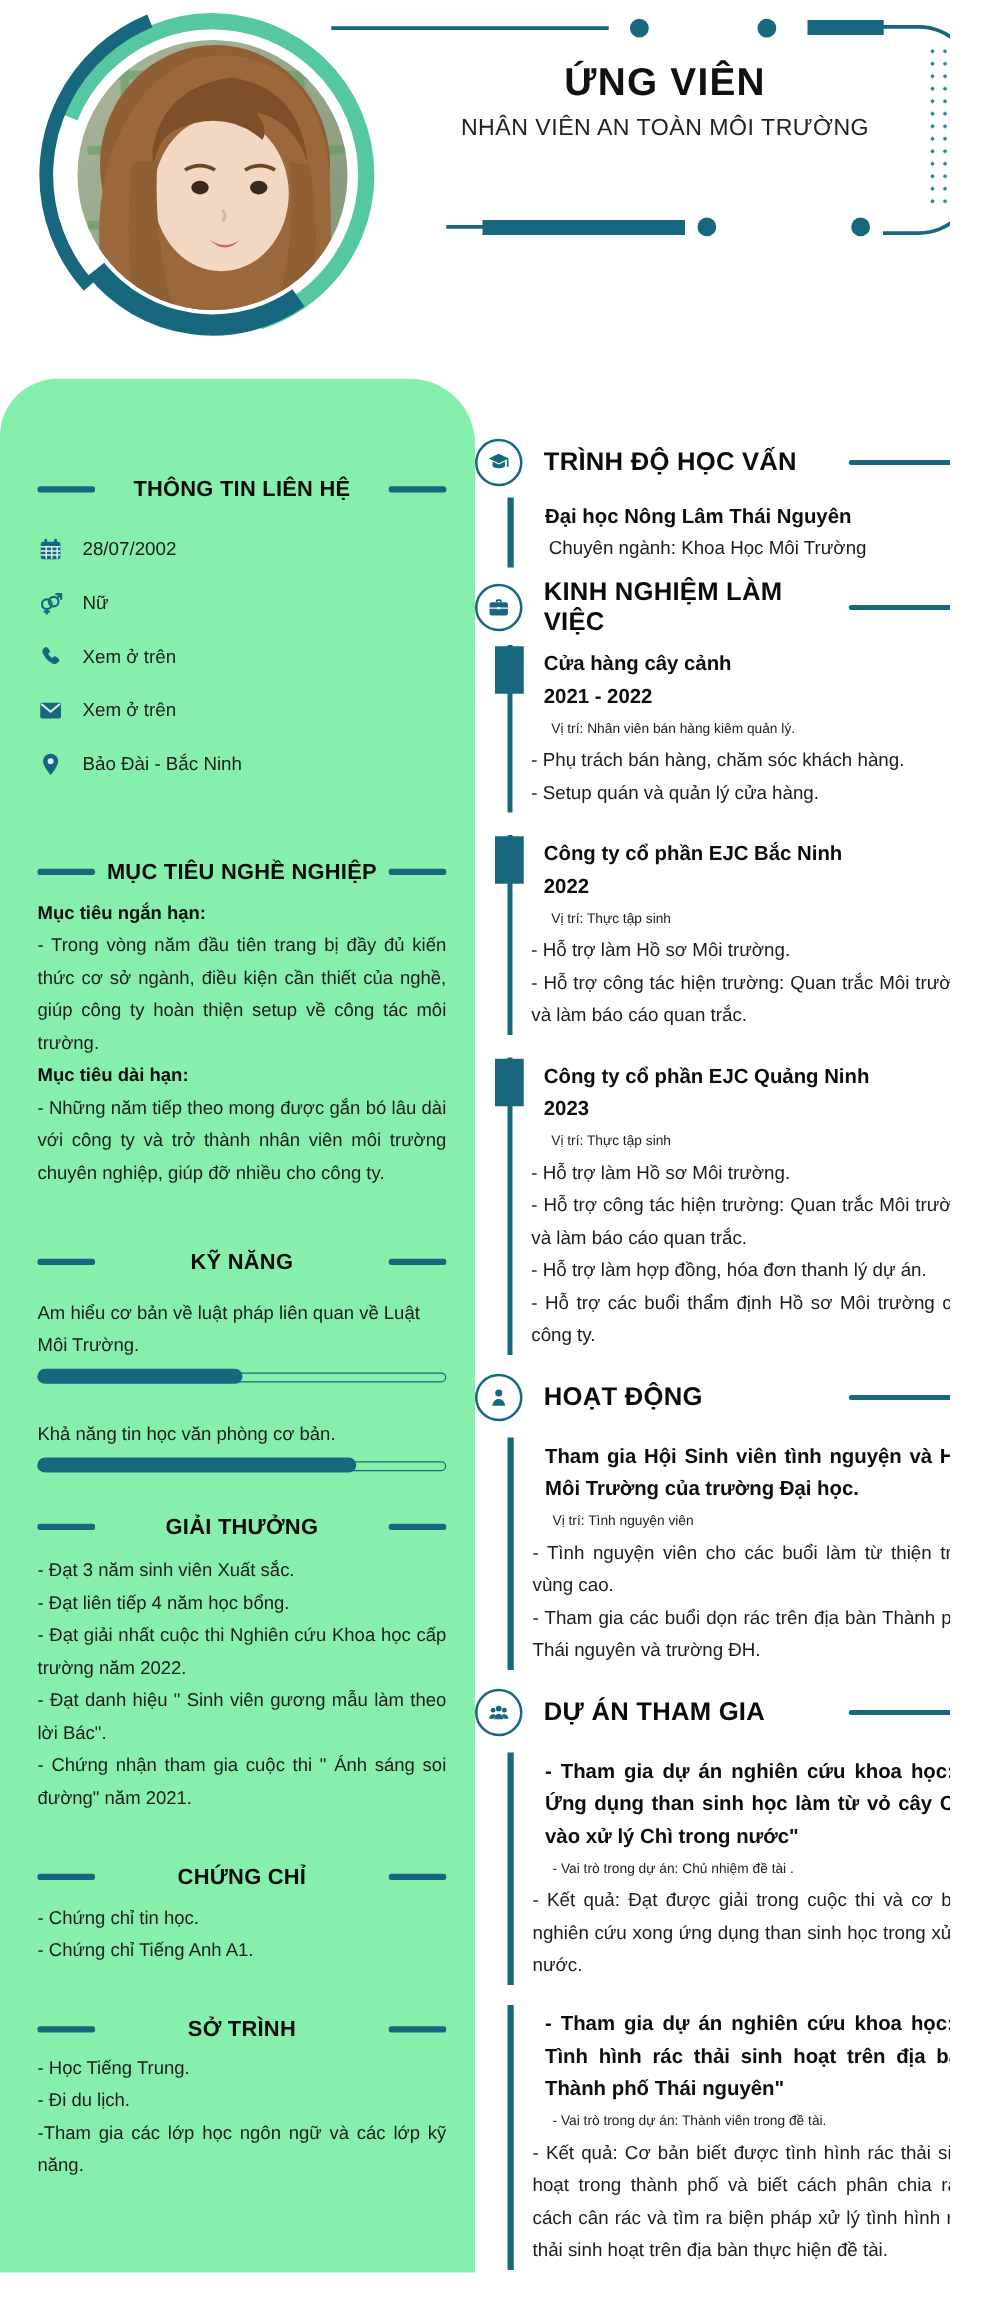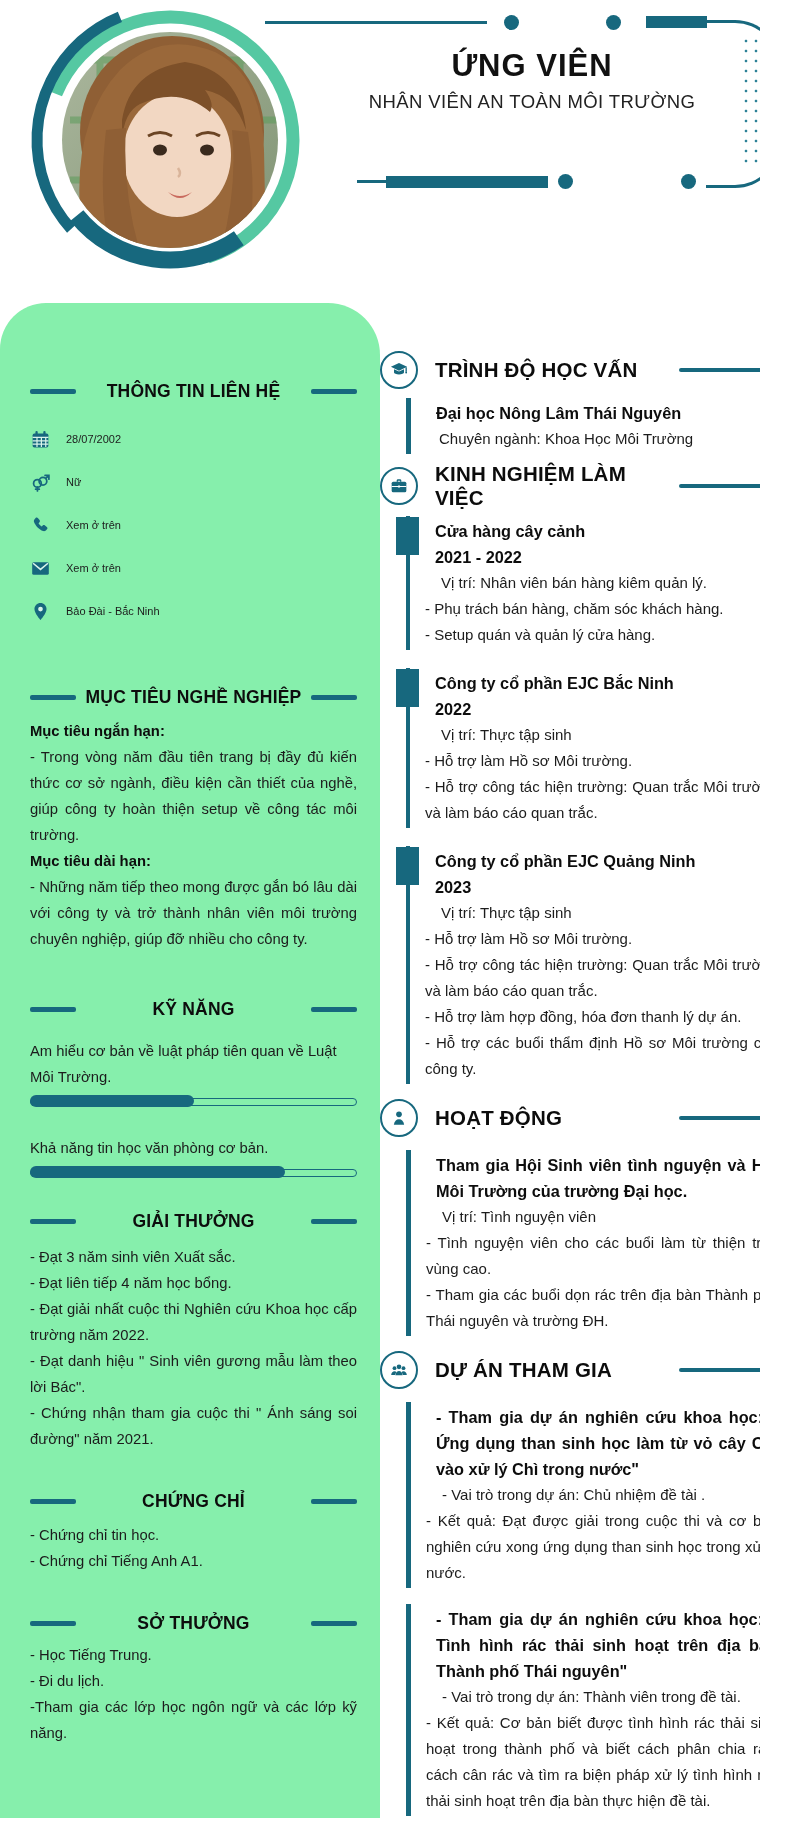--- a/index.html
+++ b/index.html
@@ -19,21 +19,21 @@
   .cv-name{font-size:31px;font-weight:700;color:#111;letter-spacing:1px;}
   .cv-role{font-size:18.5px;color:#222;margin-top:7px;letter-spacing:.4px;}
   
   .photo-wrap{position:absolute;left:10px;top:0px;width:310px;height:285px;}
   
   .sidebar{position:absolute;left:0;top:303px;width:380px;height:1515px;background:#86efac;
       border-radius:46px 52px 0 0;padding:0 23px 0 30px;box-sizing:border-box;overflow:hidden;}
   .side-head{display:flex;align-items:center;height:26px;}
   .side-head .dash{width:46px;height:5px;background:#17687E;border-radius:2px;flex:0 0 auto;}
   .side-head .t{flex:1;text-align:center;font-size:17.5px;font-weight:700;color:#0d0d0d;letter-spacing:.2px;}
-  .c-item{display:flex;align-items:center;margin-top:17px;height:26px;font-size:11px;color:#1c1c1c;}
+  .c-item{display:flex;align-items:center;margin-top:17px;height:26px;font-size:15px;color:#1c1c1c;}
   .c-ic{width:22px;height:22px;margin-right:14px;color:#17687E;flex:0 0 auto;display:flex;align-items:center;}
   .c-ic svg{width:21px;height:21px;}
   .s-par{font-size:14.8px;line-height:26px;text-align:justify;color:#1c1c1c;}
   .s-lbl{font-size:14.8px;line-height:26px;font-weight:700;color:#0d0d0d;}
   .skill-lbl{font-size:14.8px;line-height:26px;color:#1c1c1c;}
   .bar{position:relative;height:12px;margin-top:5px;}
   .bar .track{position:absolute;left:0;right:0;top:2.5px;height:6px;border:1.5px solid #17687E;border-radius:5px;background:transparent;}
   .bar .fill{position:absolute;left:0;top:0;height:12px;border-radius:7px;background:#17687E;}
   .s-line{font-size:14.8px;line-height:26px;text-align:justify;color:#1c1c1c;}
   
@@ -42,21 +42,21 @@
   .m-ic{width:38px;height:38px;border:2.5px solid #17687E;border-radius:50%;box-sizing:border-box;
         display:flex;align-items:center;justify-content:center;color:#17687E;flex:0 0 auto;}
   .m-ic svg{width:20px;height:20px;}
   .m-title{font-size:20.5px;font-weight:700;color:#0c0c0c;margin-left:17px;letter-spacing:.2px;}
   .m-dash{width:83px;height:4px;background:#17687E;margin-left:auto;margin-right:16px;border-radius:2px;}
   .tl{position:relative;margin-left:26px;border-left:4px solid #17687E;padding:2px 0 2px 15px;}
   .tl.thick{border-left-width:5px;}
   .tl.marked::before{content:"";position:absolute;left:-14px;top:1px;width:23px;height:38px;background:#17687E;}
   .b-title{font-size:16.3px;line-height:26px;font-weight:700;color:#0d0d0d;padding-left:10px;text-align:justify;}
   .b-period{font-size:16.3px;line-height:26px;font-weight:700;color:#0d0d0d;padding-left:10px;}
-  .b-pos{font-size:15px;line-height:26px;color:#1c1c1c;padding-left:16px;}
+  .b-pos{font-size:11px;line-height:26px;color:#1c1c1c;padding-left:16px;}
   .b-li{font-size:15px;line-height:26px;color:#1c1c1c;text-align:justify;}
   .edu-l1{font-size:16.3px;line-height:26px;font-weight:700;color:#0d0d0d;padding-left:10px;}
   .edu-l2{font-size:15px;line-height:26px;color:#1c1c1c;padding-left:13px;}
   .edu-l3{font-size:15px;line-height:26px;color:#1c1c1c;}
 </style>
 </head>
 <body>
 
 <div class="page">
 
@@ -183,21 +183,21 @@
     <div class="s-par">- Những năm tiếp theo mong được gắn bó lâu dài với công ty và trở thành nhân viên môi trường chuyên nghiệp, giúp đỡ nhiều cho công ty.</div>
 
     <div style="height:44px"></div>
     <div class="side-head">
       <span class="dash"></span>
       <span class="t">KỸ NĂNG</span>
       <span class="dash"></span>
     </div>
     <div style="height:16px"></div>
     <div>
-      <div class="skill-lbl">Am hiểu cơ bản về luật pháp tiên quan về Luật Môi Trường.</div>
+      <div class="skill-lbl">Am hiểu cơ bản về luật pháp liên quan về Luật Môi Trường.</div>
       <div class="bar">
           <span class="track"></span>
           <span class="fill" style="width: 50%;"></span>
         </div>
     </div>
     <div style="height:14px"></div>
     <div style="height:14px"></div>
     <div>
       <div class="skill-lbl">Khả năng tin học văn phòng cơ bản.</div>
       <div class="bar">
@@ -225,21 +225,21 @@
       <span class="t">CHỨNG CHỈ</span>
       <span class="dash"></span>
     </div>
     <div style="height:8px"></div>
     <div class="s-line">- Chứng chỉ tin học.</div>
     <div class="s-line">- Chứng chỉ Tiếng Anh A1.</div>
 
     <div style="height:36px"></div>
     <div class="side-head">
       <span class="dash"></span>
-      <span class="t">SỞ THƯỞNG</span>
+      <span class="t">SỞ TRÌNH</span>
       <span class="dash"></span>
     </div>
     <div style="height:6px"></div>
     <div class="s-line">- Học Tiếng Trung.</div>
     <div class="s-line">- Đi du lịch.</div>
     <div class="s-line">-Tham gia các lớp học ngôn ngữ và các lớp kỹ năng.</div>
   </div>
 
   <div class="main">
 

